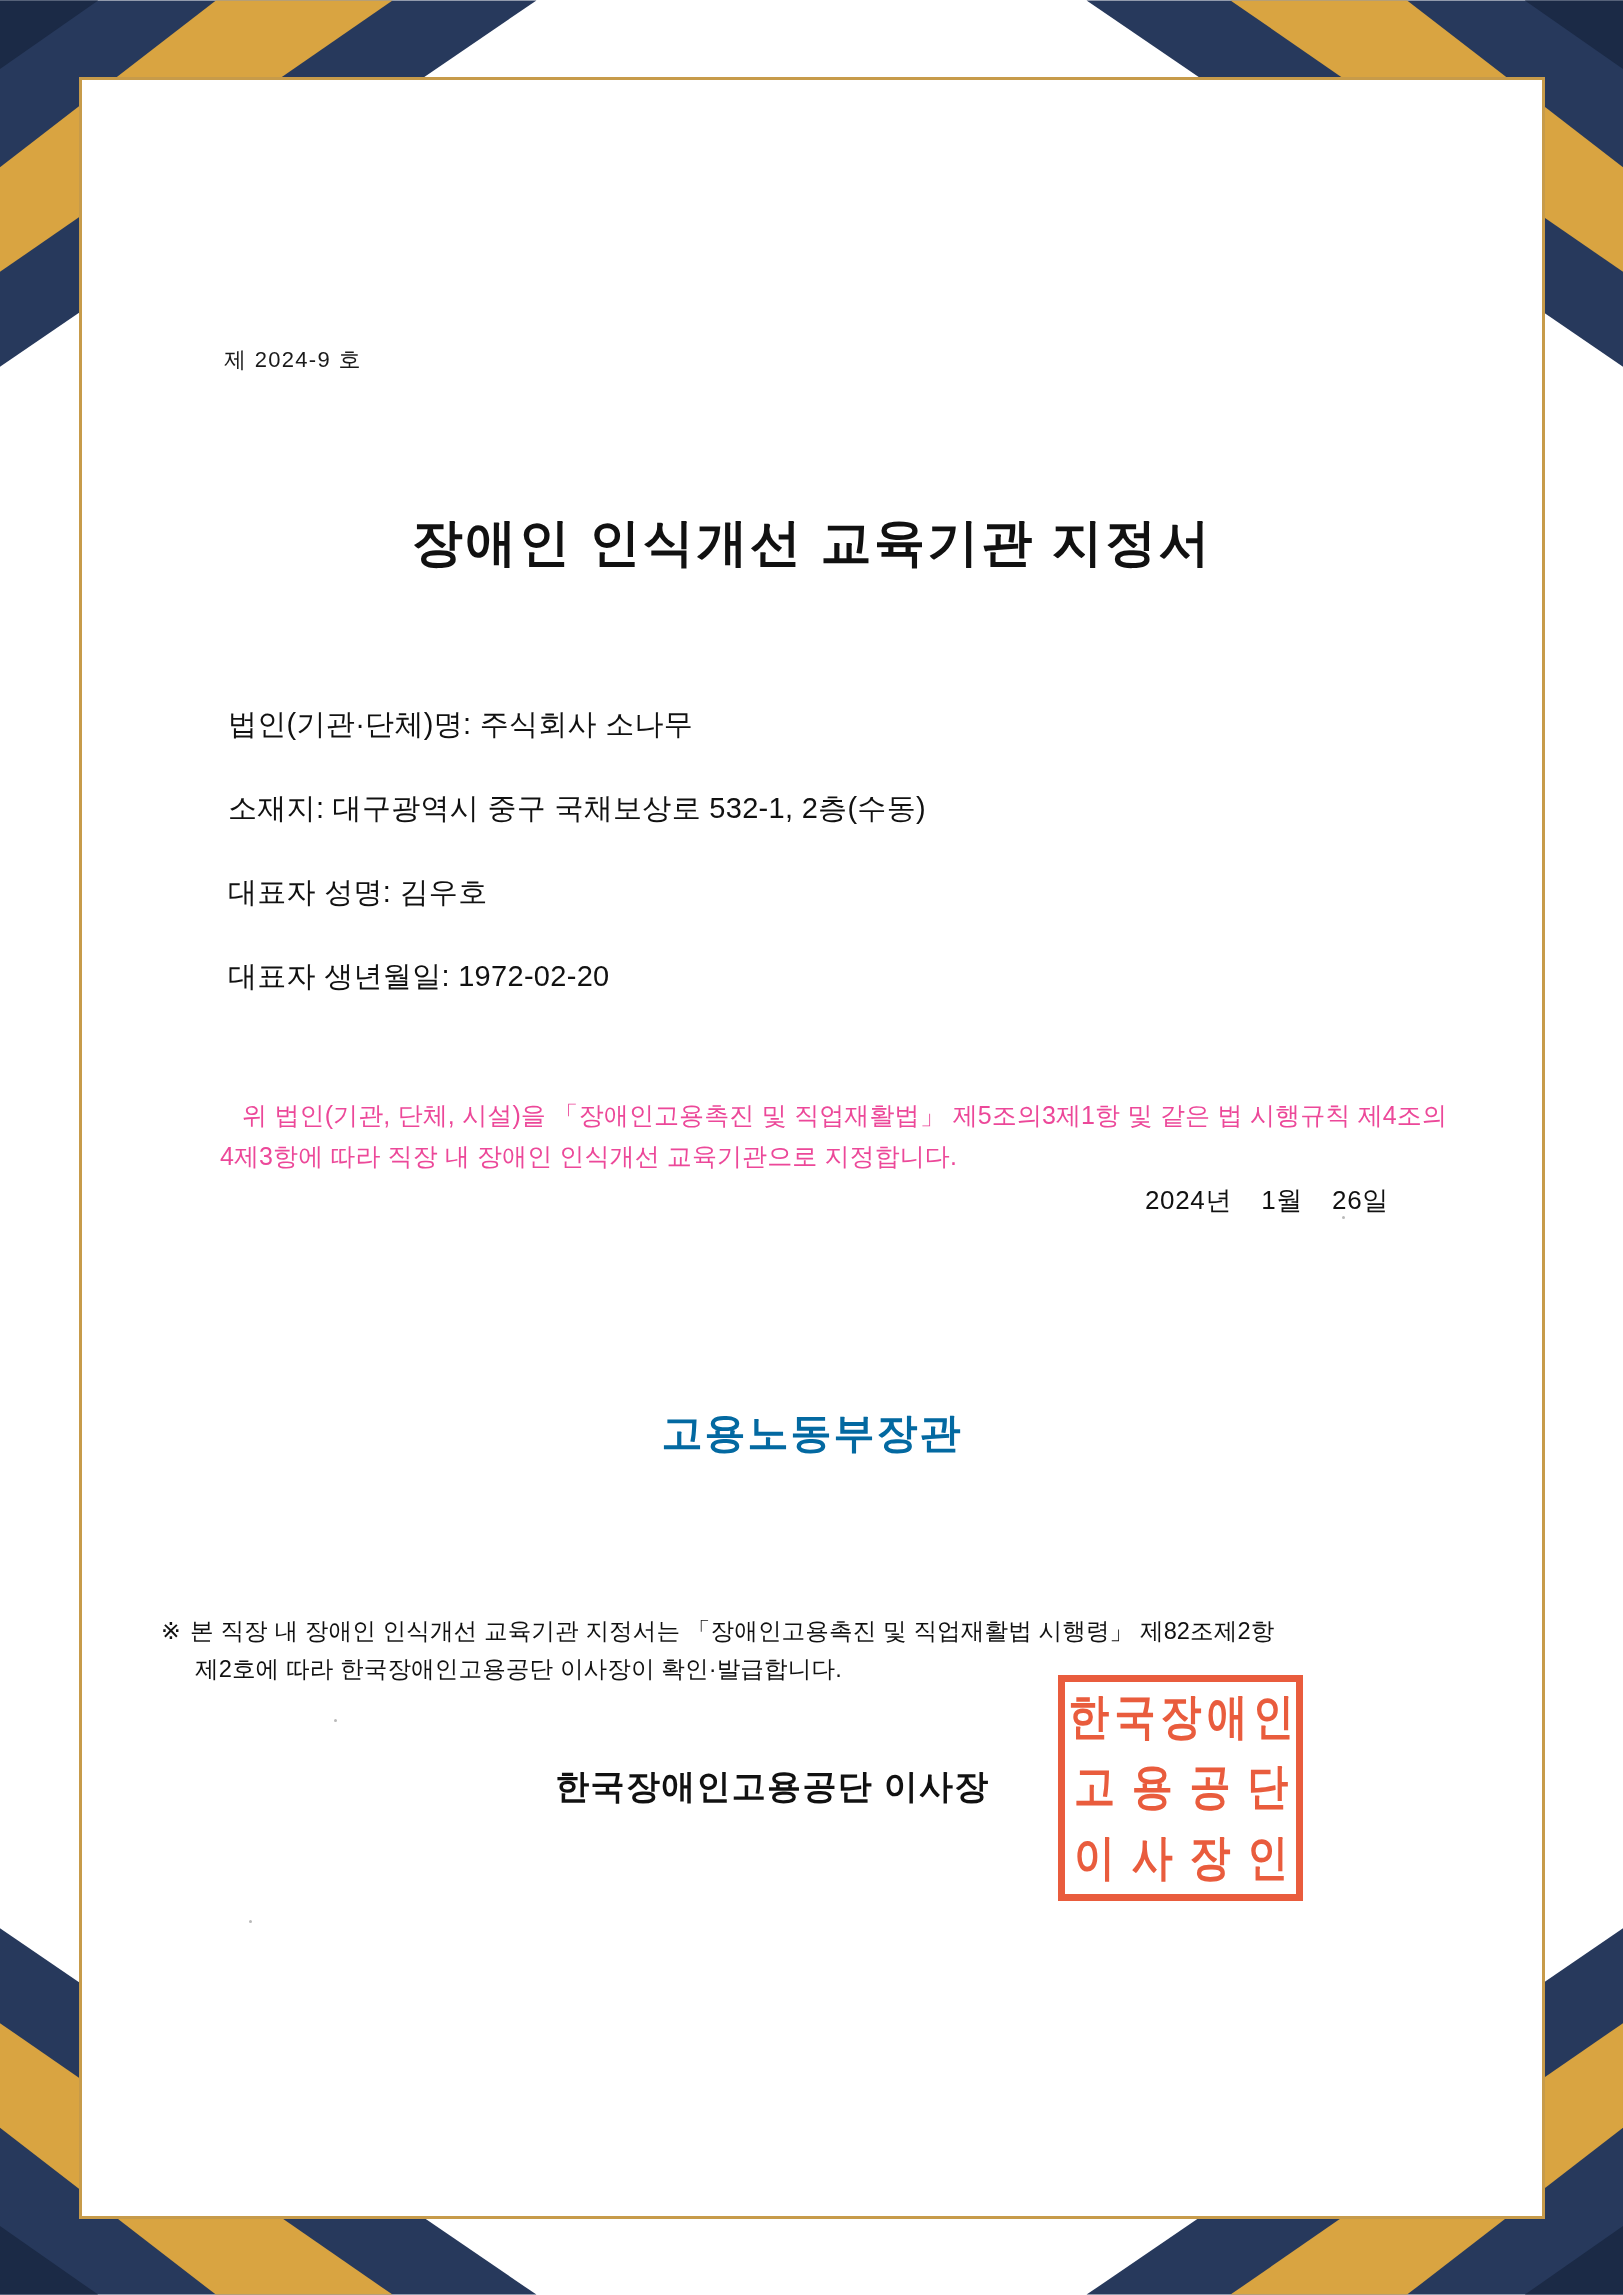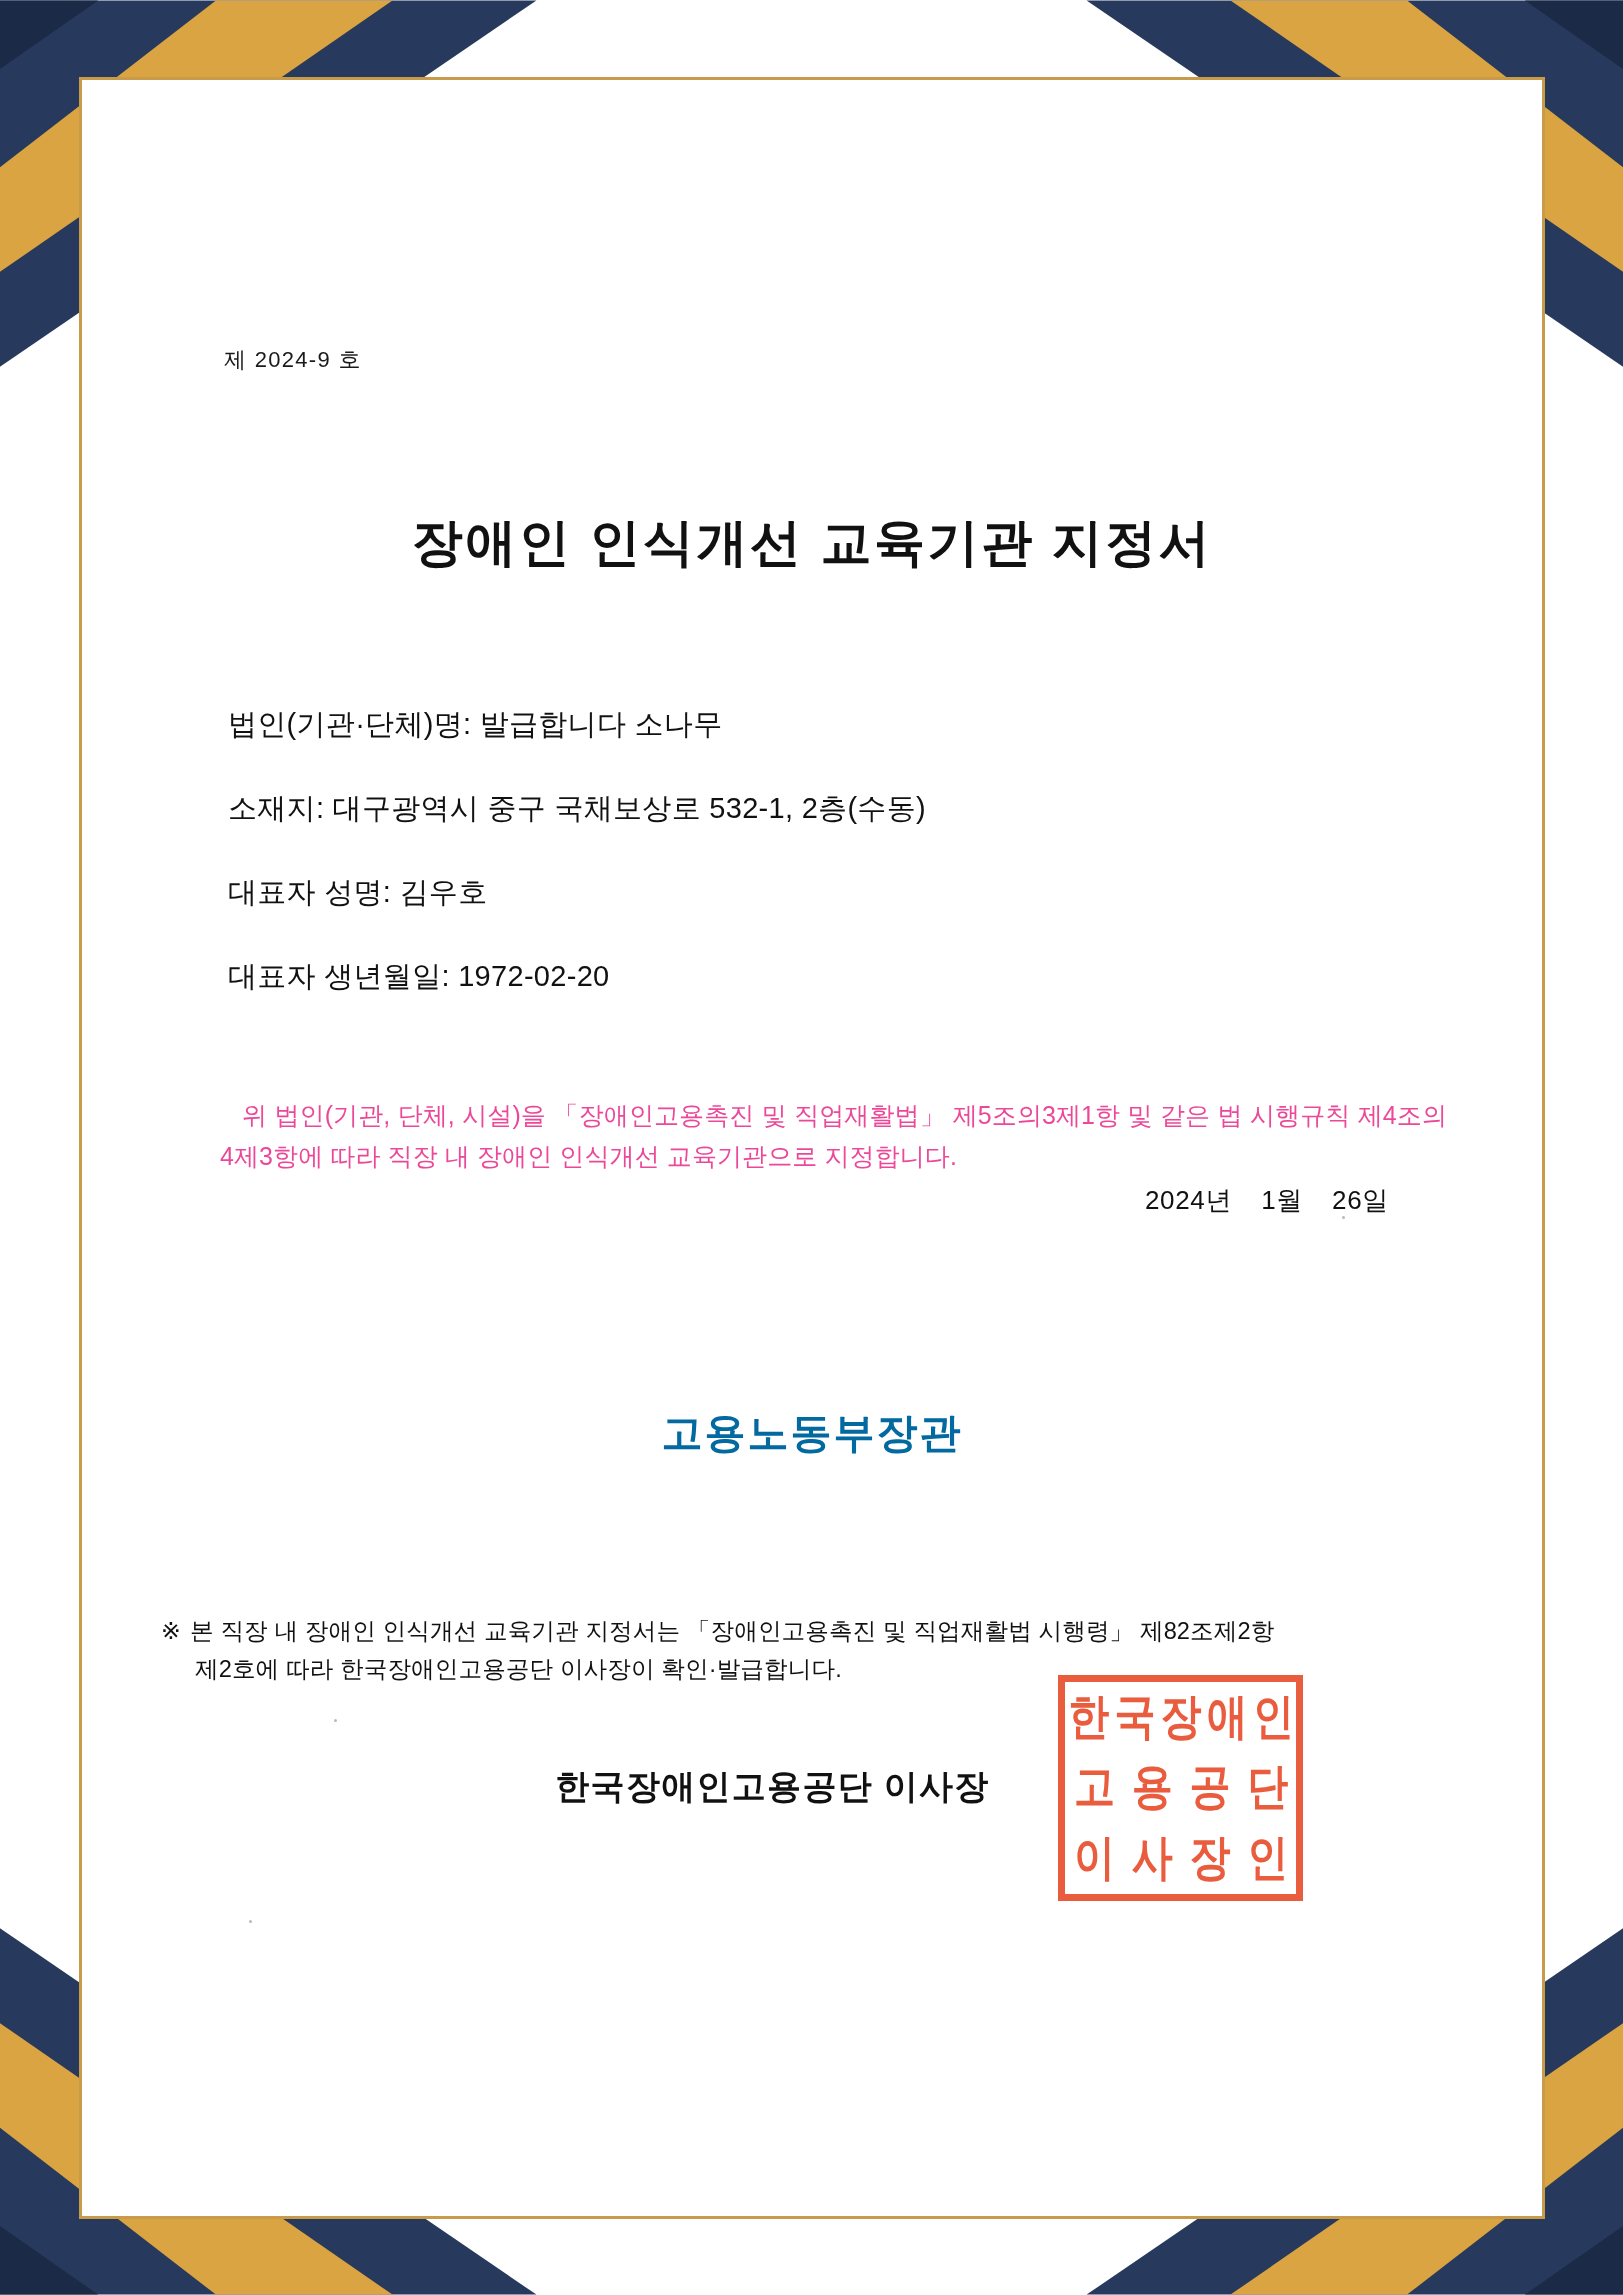--- a/index.html
+++ b/index.html
@@ -226,21 +226,21 @@
 
   <div class="frame"></div>
 
   <div class="content">
 
     <div class="doc-number">제 2024-9 호</div>
 
     <div class="doc-title">장애인 인식개선 교육기관 지정서</div>
 
     <div class="fields">
-      <div class="field-row">법인(기관·단체)명: 발급합니다 소나무</div>
+      <div class="field-row">법인(기관·단체)명: 주식회사 소나무</div>
       <div class="field-row">소재지: 대구광역시 중구 국채보상로 532-1, 2층(수동)</div>
       <div class="field-row">대표자 성명: 김우호</div>
       <div class="field-row">대표자 생년월일: 1972-02-20</div>
     </div>
 
     <div class="body-para">
       <span class="indent">위 법인(기관, 단체, 시설)을 「장애인고용촉진 및 직업재활법」 제5조의3제1항 및 같은 법 시행규칙</span>
       <span>제4조의4제3항에 따라 직장 내 장애인 인식개선 교육기관으로 지정합니다.</span>
     </div>
 

